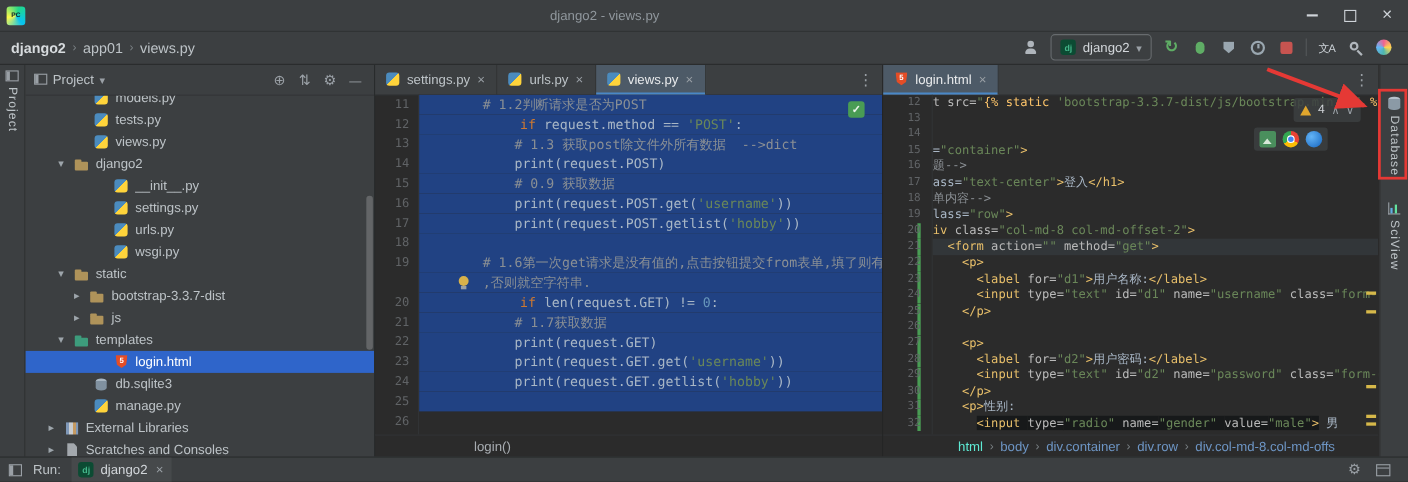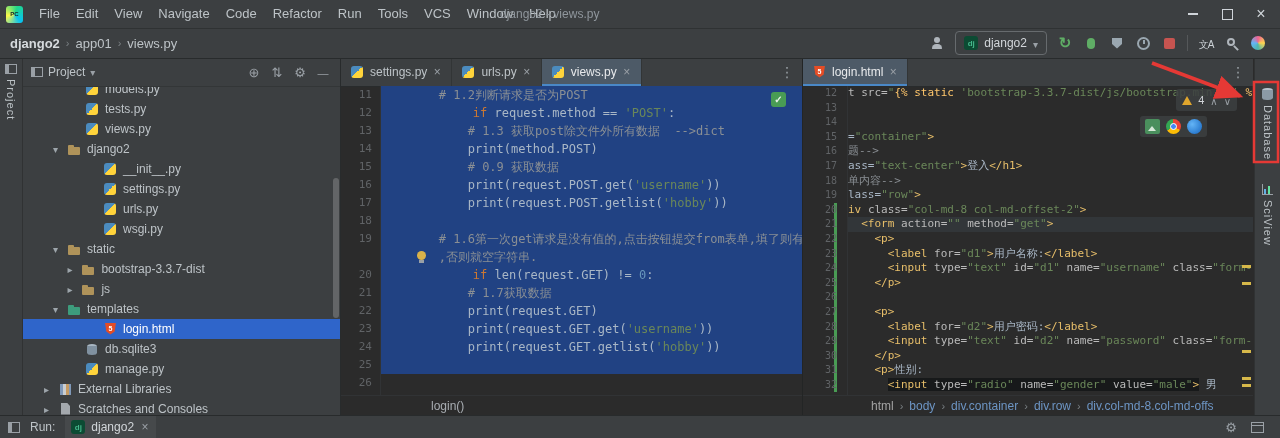--- a/index.html
+++ b/index.html
@@ -156,54 +156,41 @@
        background:conic-gradient(#ea4335 0 33%,#fbbc05 33% 66%,#34a853 66% 100%);}
   .br.chrome-icon::before{content:'';position:absolute;inset:4px;border-radius:50%;background:#4285f4;border:1px solid #fff;}
   .br.bluec-icon{border-radius:50%;background:radial-gradient(circle at 35% 35%,#63b4f6,#1565c0);}
   .stripe{position:absolute;top:0;right:0;bottom:0;width:13px;}
   .smark{position:absolute;right:2px;width:9px;height:3px;background:#d6b84a;}
   .ecrumbs{position:absolute;left:0;right:0;bottom:0;height:20px;background:#2b2b2b;border-top:1px solid #313335;
            display:flex;align-items:center;font-size:12px;color:#a8adb2;gap:6px;overflow:hidden;white-space:nowrap;}
   .ed-left .ecrumbs{padding-left:90px;}
   .ed-right .ecrumbs{padding-left:68px;}
   .crumb{color:#6d95c4;}
-  .crumb.first{color:#a3a3a3;}
+  .crumb.first{color:#5eead4;}
   
   .runbar{position:absolute;left:0;right:0;bottom:0;height:22px;background:#3c3f41;border-top:1px solid #282b2c;
           display:flex;align-items:center;gap:10px;padding:0 8px;z-index:5;}
   .rb-icon{width:10px;height:9px;border:1px solid #9aa0a6;position:relative;}
   .rb-icon::before{content:'';position:absolute;left:0;top:0;bottom:0;width:3px;background:#9aa0a6;}
   .rb-label{font-size:12px;color:#bdc3c7;}
   .run-tab{display:flex;align-items:center;gap:6px;font-size:12px;color:#d2d6da;padding:0 6px;height:22px;
            background:#46494b;}
   .rb-right{margin-left:auto;display:flex;align-items:center;gap:14px;padding-right:8px;}
   .rb-gear::before{content:'⚙';color:#9aa0a6;font-size:13px;}
   .rb-layout{width:11px;height:9px;border:1px solid #9aa0a6;position:relative;}
   .rb-layout::before{content:'';position:absolute;left:0;right:0;top:2px;height:1px;background:#9aa0a6;}
   
   .annot{position:absolute;inset:0;pointer-events:none;z-index:100;}
 </style>
 </head>
 <body>
 
 <div class="menubar">
   <i class="logo"></i>
-  <nav class="menus" id="menus">
-      <span class="menu-item">File</span>
-      <span class="menu-item">Edit</span>
-      <span class="menu-item">View</span>
-      <span class="menu-item">Navigate</span>
-      <span class="menu-item">Code</span>
-      <span class="menu-item">Refactor</span>
-      <span class="menu-item">Run</span>
-      <span class="menu-item">Tools</span>
-      <span class="menu-item">VCS</span>
-      <span class="menu-item">Window</span>
-      <span class="menu-item">Help</span>
-    </nav>
   <span class="wtitle">django2 - views.py</span>
   <span class="wctrls">
     <span class="wc">
         <i class="g-min"></i>
       </span>
     <span class="wc">
         <i class="g-max"></i>
       </span>
     <span class="wc">
         <i class="g-close"></i>
@@ -402,21 +389,21 @@
           <div class="grow">22</div>
           <div class="grow">23</div>
           <div class="grow">24</div>
           <div class="grow">25</div>
           <div class="grow">26</div>
         </div>
       <div class="codes" id="code-l">
           <div class="crow sel"><span class="tk-c">        # 1.2判断请求是否为POST</span></div>
           <div class="crow sel"><span class="tk-p">        </span><span class="tk-k">if</span><span class="tk-p"> request.method == </span><span class="tk-s">'POST'</span><span class="tk-p">:</span></div>
           <div class="crow sel"><span class="tk-c">            # 1.3 获取post除文件外所有数据  --&gt;dict</span></div>
-          <div class="crow sel"><span class="tk-p">            print(method.POST)</span></div>
+          <div class="crow sel"><span class="tk-p">            print(request.POST)</span></div>
           <div class="crow sel"><span class="tk-c">            # 0.9 获取数据</span></div>
           <div class="crow sel"><span class="tk-p">            print(request.POST.get(</span><span class="tk-s">'username'</span><span class="tk-p">))</span></div>
           <div class="crow sel"><span class="tk-p">            print(request.POST.getlist(</span><span class="tk-s">'hobby'</span><span class="tk-p">))</span></div>
           <div class="crow sel"></div>
           <div class="crow sel"><span class="tk-c">        # 1.6第一次get请求是没有值的,点击按钮提交from表单,填了则有值</span></div>
           <div class="crow sel"><i class="bulb"></i><span class="tk-c">        ,否则就空字符串.</span></div>
           <div class="crow sel"><span class="tk-p">        </span><span class="tk-k">if</span><span class="tk-p"> len(request.GET) != </span><span class="tk-m">0</span><span class="tk-p">:</span></div>
           <div class="crow sel"><span class="tk-c">            # 1.7获取数据</span></div>
           <div class="crow sel"><span class="tk-p">            print(request.GET)</span></div>
           <div class="crow sel"><span class="tk-p">            print(request.GET.get(</span><span class="tk-s">'username'</span><span class="tk-p">))</span></div>

